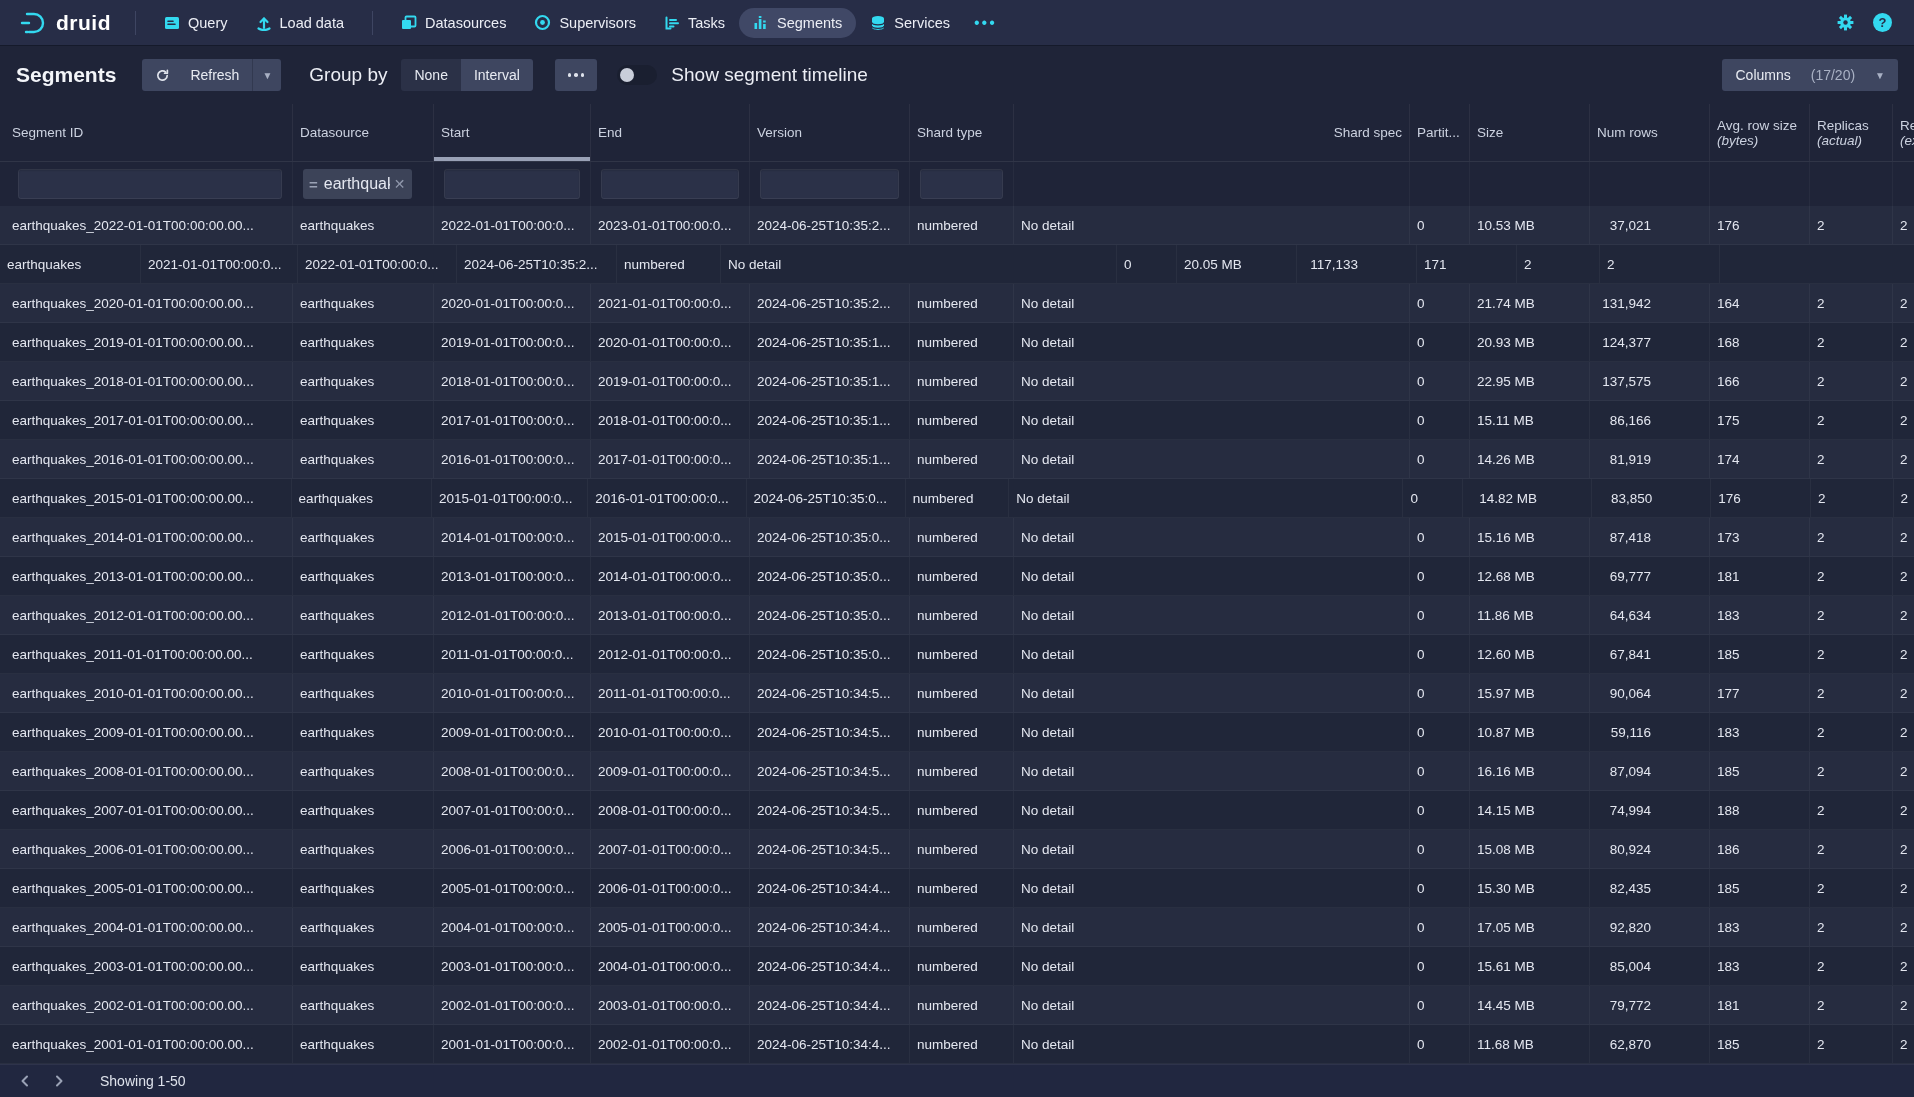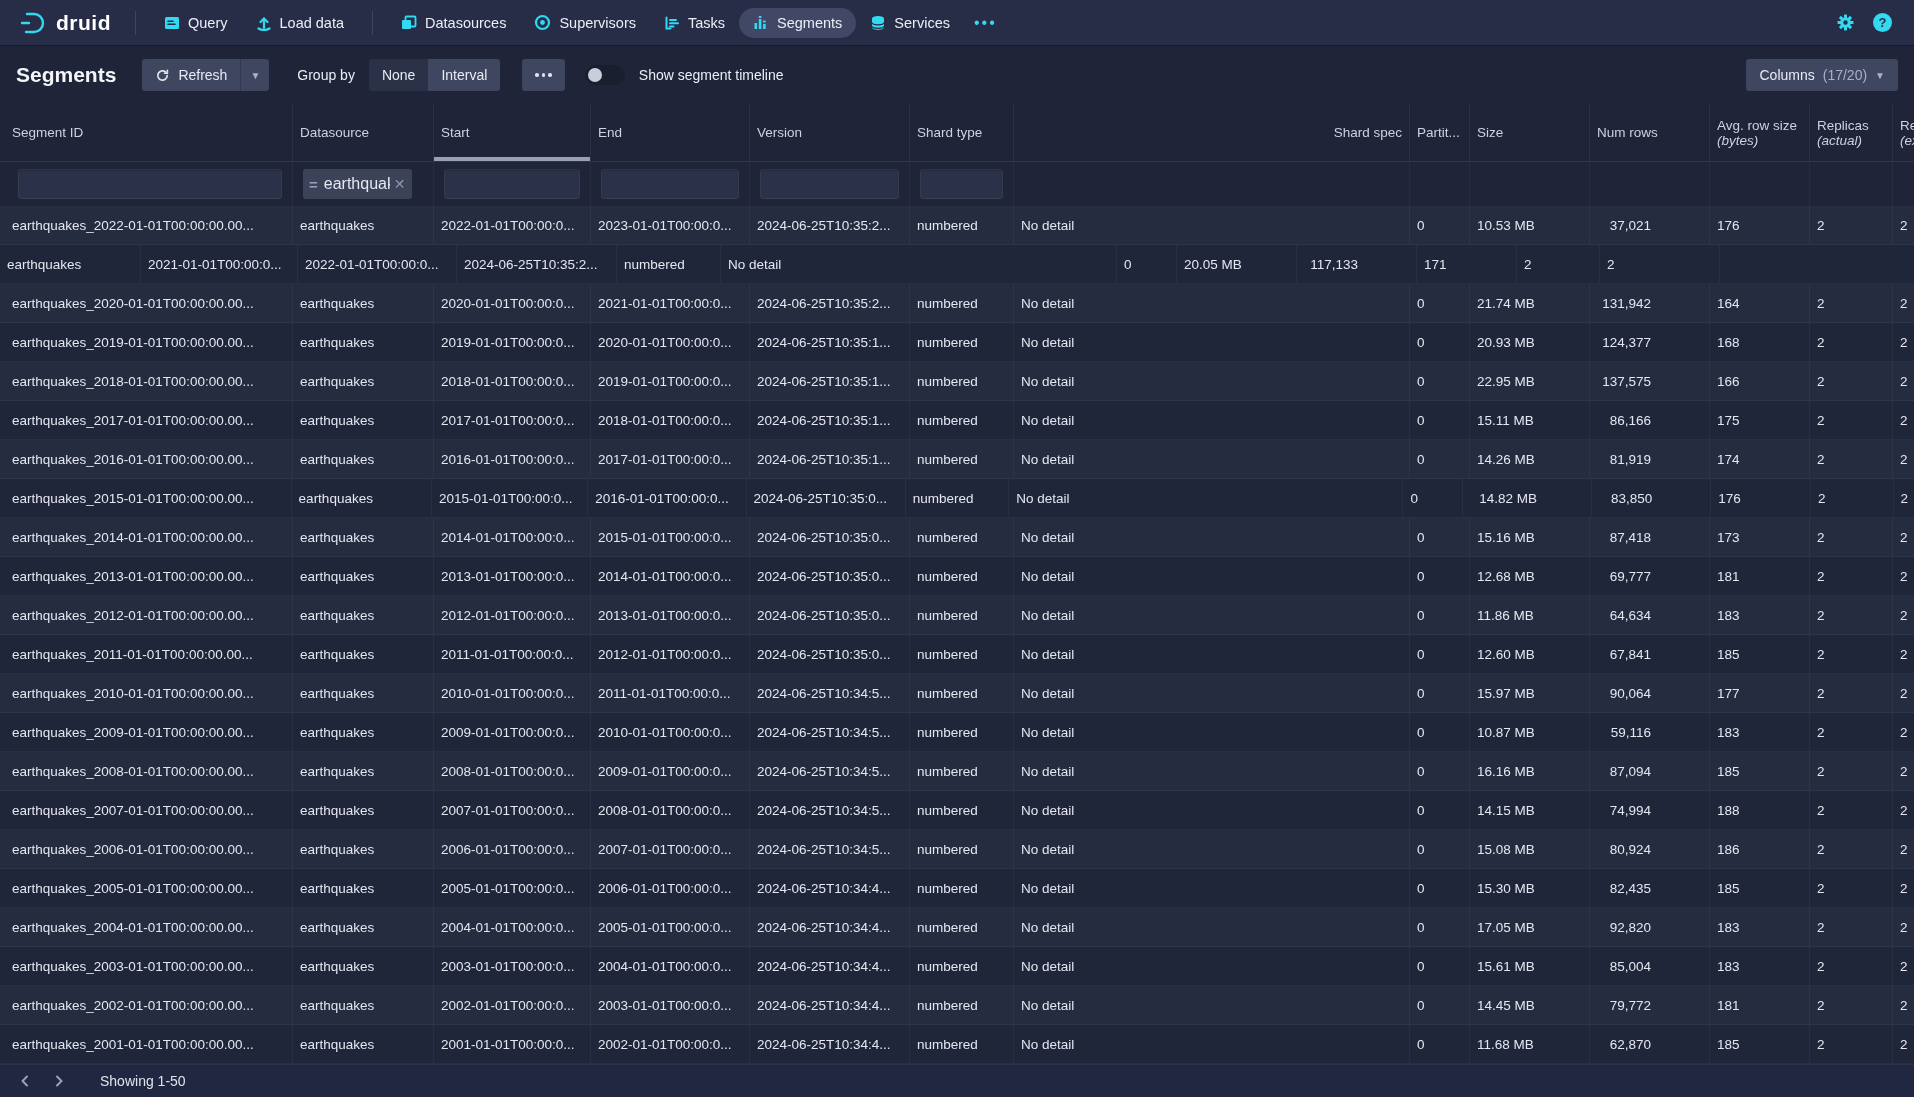--- a/index.html
+++ b/index.html
@@ -19,29 +19,29 @@
   .nav-right { margin-left:auto; display:flex; align-items:center; gap:18px; padding-right:8px; }
   .help-circle { width:19px; height:19px; border-radius:50%; background:#33d9f0;
     color:#272d47; font-weight:bold; font-size:13px; display:flex; align-items:center;
     justify-content:center; cursor:pointer; }
 
   
   .titlebar { height:58px; display:flex; align-items:center; padding:0 16px; gap:14px; }
   .page-title { font-size:21px; font-weight:700; color:#f3f5f9; margin-right:12px; }
   .btn { background:#3e4660; border:none; border-radius:3px; color:#e8ebf2;
     font-size:14px; height:32px; display:inline-flex; align-items:center;
-    gap:8px; padding:0 13px; cursor:pointer; font-family:inherit;text-align:right; }
+    gap:20px; padding:0 13px; cursor:pointer; font-family:inherit;text-align:right; }
   .btn.dark { background:#2b3147; }
   .btn-group { display:flex; }
   .btn-group .btn { border-radius:0; }
   .btn-group .btn:first-child { border-radius:3px 0 0 3px; }
   .btn-group .btn:last-child { border-radius:0 3px 3px 0; }
   .refresh-caret { border-left:1px solid #323950; padding:0 9px; }
   .caret { font-size:10px; color:#a9b1c4; }
-  .label-inline { font-size:14px; color:#eceef5; }
+  .label-inline { font-size:19px; color:#eceef5; }
   .dots { display:inline-flex; gap:3px; }
   .dots i { width:3.5px; height:3.5px; border-radius:50%; background:#dfe3ec; }
   .toggle { width:40px; height:20px; border-radius:10px; background:#1a1f30;
     position:relative; cursor:pointer; margin-left:6px; }
   .toggle .knob { position:absolute; left:3px; top:3px; width:14px; height:14px;
     border-radius:50%; background:#c9ceda; }
   .spacer { flex:1; }
   .cols-dim { color:#a9b1c4; }
 
   

